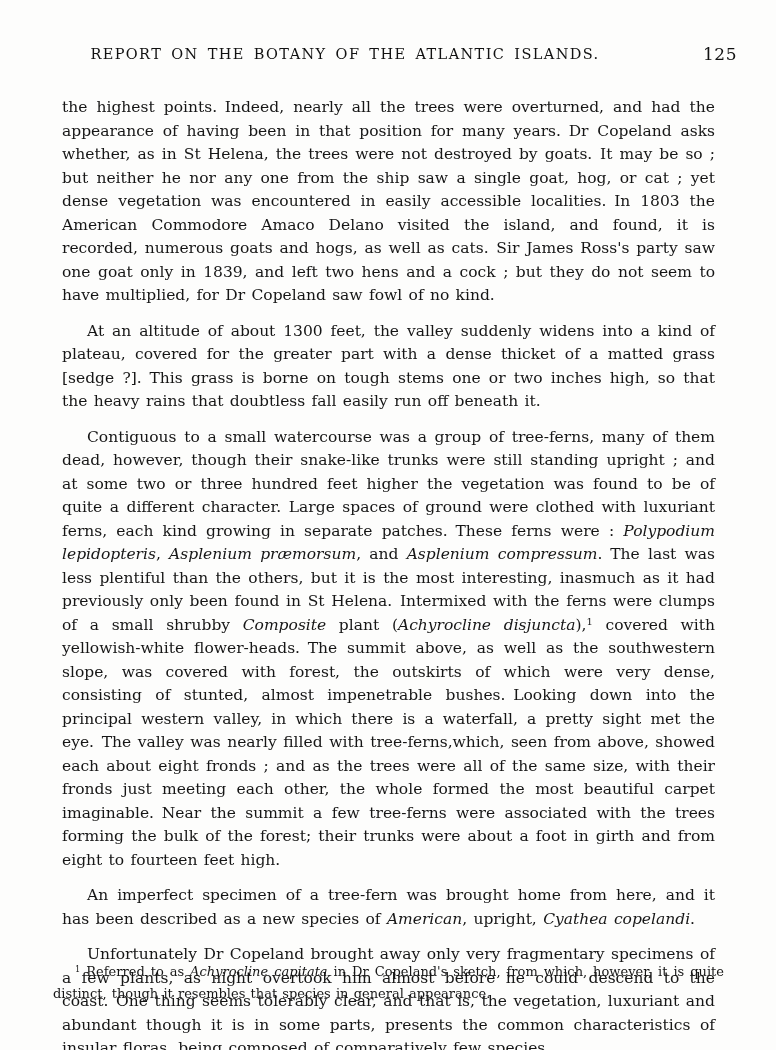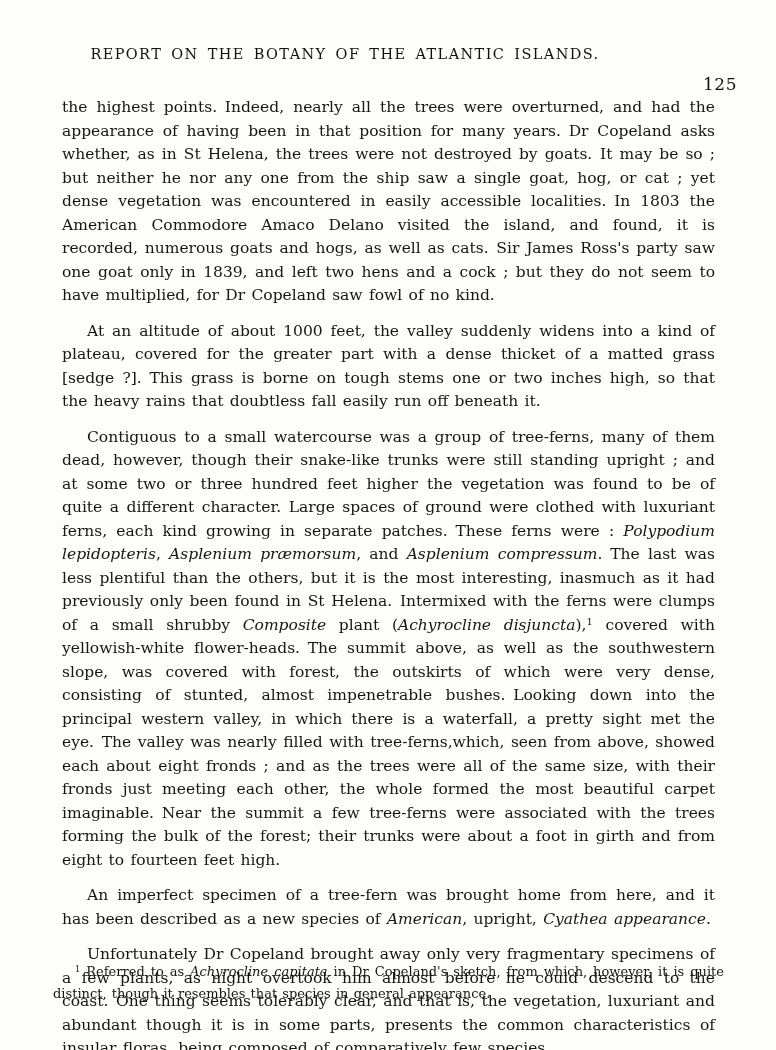--- a/index.html
+++ b/index.html
@@ -35,21 +35,20 @@
     word-spacing:3px;
     white-space:nowrap;
     color:#111;
   }
   .page-num{
     position:absolute;
     right:0;top:-2px;
     font-size:17px;
     letter-spacing:0.5px;
     color:#111;
-    margin-top:30px;
   }
   .body-text{
     position:absolute;
     left:50px;top:84px;
     width:677px;
     font-size:15.5px;
     line-height:23.5px;
     text-align:justify;
     word-spacing:0.09em;
   }
@@ -80,22 +79,22 @@
 <body>
 
 <div class="page">
   <div class="running-head">
     <span class="head-title">REPORT ON THE BOTANY OF THE ATLANTIC ISLANDS.</span>
     <span class="page-num">125</span>
   </div>
 
   <div class="body-text" id="body-text">
       <p class="para noindent"><span class="run">the highest points. Indeed, nearly all the trees were overturned, and had the appearance of having been in that position for many years. Dr Copeland asks whether, as in St Helena, the trees were not destroyed by goats. It may be so ; but neither he nor any one from the ship saw a single goat, hog, or cat ; yet dense vegetation was encountered in easily accessible localities. In 1803 the American Commodore Amaco Delano visited the island, and found, it is recorded, numerous goats and hogs, as well as cats. Sir James Ross's party saw one goat only in 1839, and left two hens and a cock ; but they do not seem to have multiplied, for Dr Copeland saw fowl of no kind.</span></p>
-      <p class="para"><span class="run">At an altitude of about 1000 feet, the valley suddenly widens into a kind of plateau, covered for the greater part with a dense thicket of a matted grass [sedge ?]. This grass is borne on tough stems one or two inches high, so that the heavy rains that doubtless fall easily run off beneath it.</span></p>
+      <p class="para"><span class="run">At an altitude of about 1300 feet, the valley suddenly widens into a kind of plateau, covered for the greater part with a dense thicket of a matted grass [sedge ?]. This grass is borne on tough stems one or two inches high, so that the heavy rains that doubtless fall easily run off beneath it.</span></p>
       <p class="para"><span class="run">Contiguous to a small watercourse was a group of tree-ferns, many of them dead, however, though their snake-like trunks were still standing upright ; and at some two or three hundred feet higher the vegetation was found to be of quite a different character. Large spaces of ground were clothed with luxuriant ferns, each kind growing in separate patches. These ferns were : </span><span class="run italic">Polypodium lepidopteris</span><span class="run">, </span><span class="run italic">Asplenium præmorsum</span><span class="run">, and </span><span class="run italic">Asplenium compressum</span><span class="run">. The last was less plentiful than the others, but it is the most interesting, inasmuch as it had previously only been found in St Helena. Intermixed with the ferns were clumps of a small shrubby </span><span class="run italic">Composite</span><span class="run"> plant (</span><span class="run italic">Achyrocline disjuncta</span><span class="run">),</span><span class="run sup">1</span><span class="run"> covered with yellowish-white flower-heads. The summit above, as well as the southwestern slope, was covered with forest, the outskirts of which were very dense, consisting of stunted, almost impenetrable bushes. Looking down into the principal western valley, in which there is a waterfall, a pretty sight met the eye. The valley was nearly filled with tree-ferns,which, seen from above, showed each about eight fronds ; and as the trees were all of the same size, with their fronds just meeting each other, the whole formed the most beautiful carpet imaginable. Near the summit a few tree-ferns were associated with the trees forming the bulk of the forest; their trunks were about a foot in girth and from eight to fourteen feet high.</span></p>
-      <p class="para"><span class="run">An imperfect specimen of a tree-fern was brought home from here, and it has been described as a new species of </span><span class="run italic">American</span><span class="run">, upright, </span><span class="run italic">Cyathea appearance</span><span class="run">.</span></p>
+      <p class="para"><span class="run">An imperfect specimen of a tree-fern was brought home from here, and it has been described as a new species of </span><span class="run italic">American</span><span class="run">, upright, </span><span class="run italic">Cyathea copelandi</span><span class="run">.</span></p>
       <p class="para"><span class="run">Unfortunately Dr Copeland brought away only very fragmentary specimens of a few plants, as night overtook him almost before he could descend to the coast. One thing seems tolerably clear, and that is, the vegetation, luxuriant and abundant though it is in some parts, presents the common characteristics of insular floras, being composed of comparatively few species.</span></p>
     </div>
 
   <div class="footnote" id="footnote">
       <p><span class="run sup">1</span><span class="run"> Referred to as </span><span class="run italic">Achyrocline capitata</span><span class="run"> in Dr Copeland's sketch, from which, however, it is quite distinct, though it resembles that species in general appearance.</span></p>
     </div>
 </div>
 
 </body></html>

